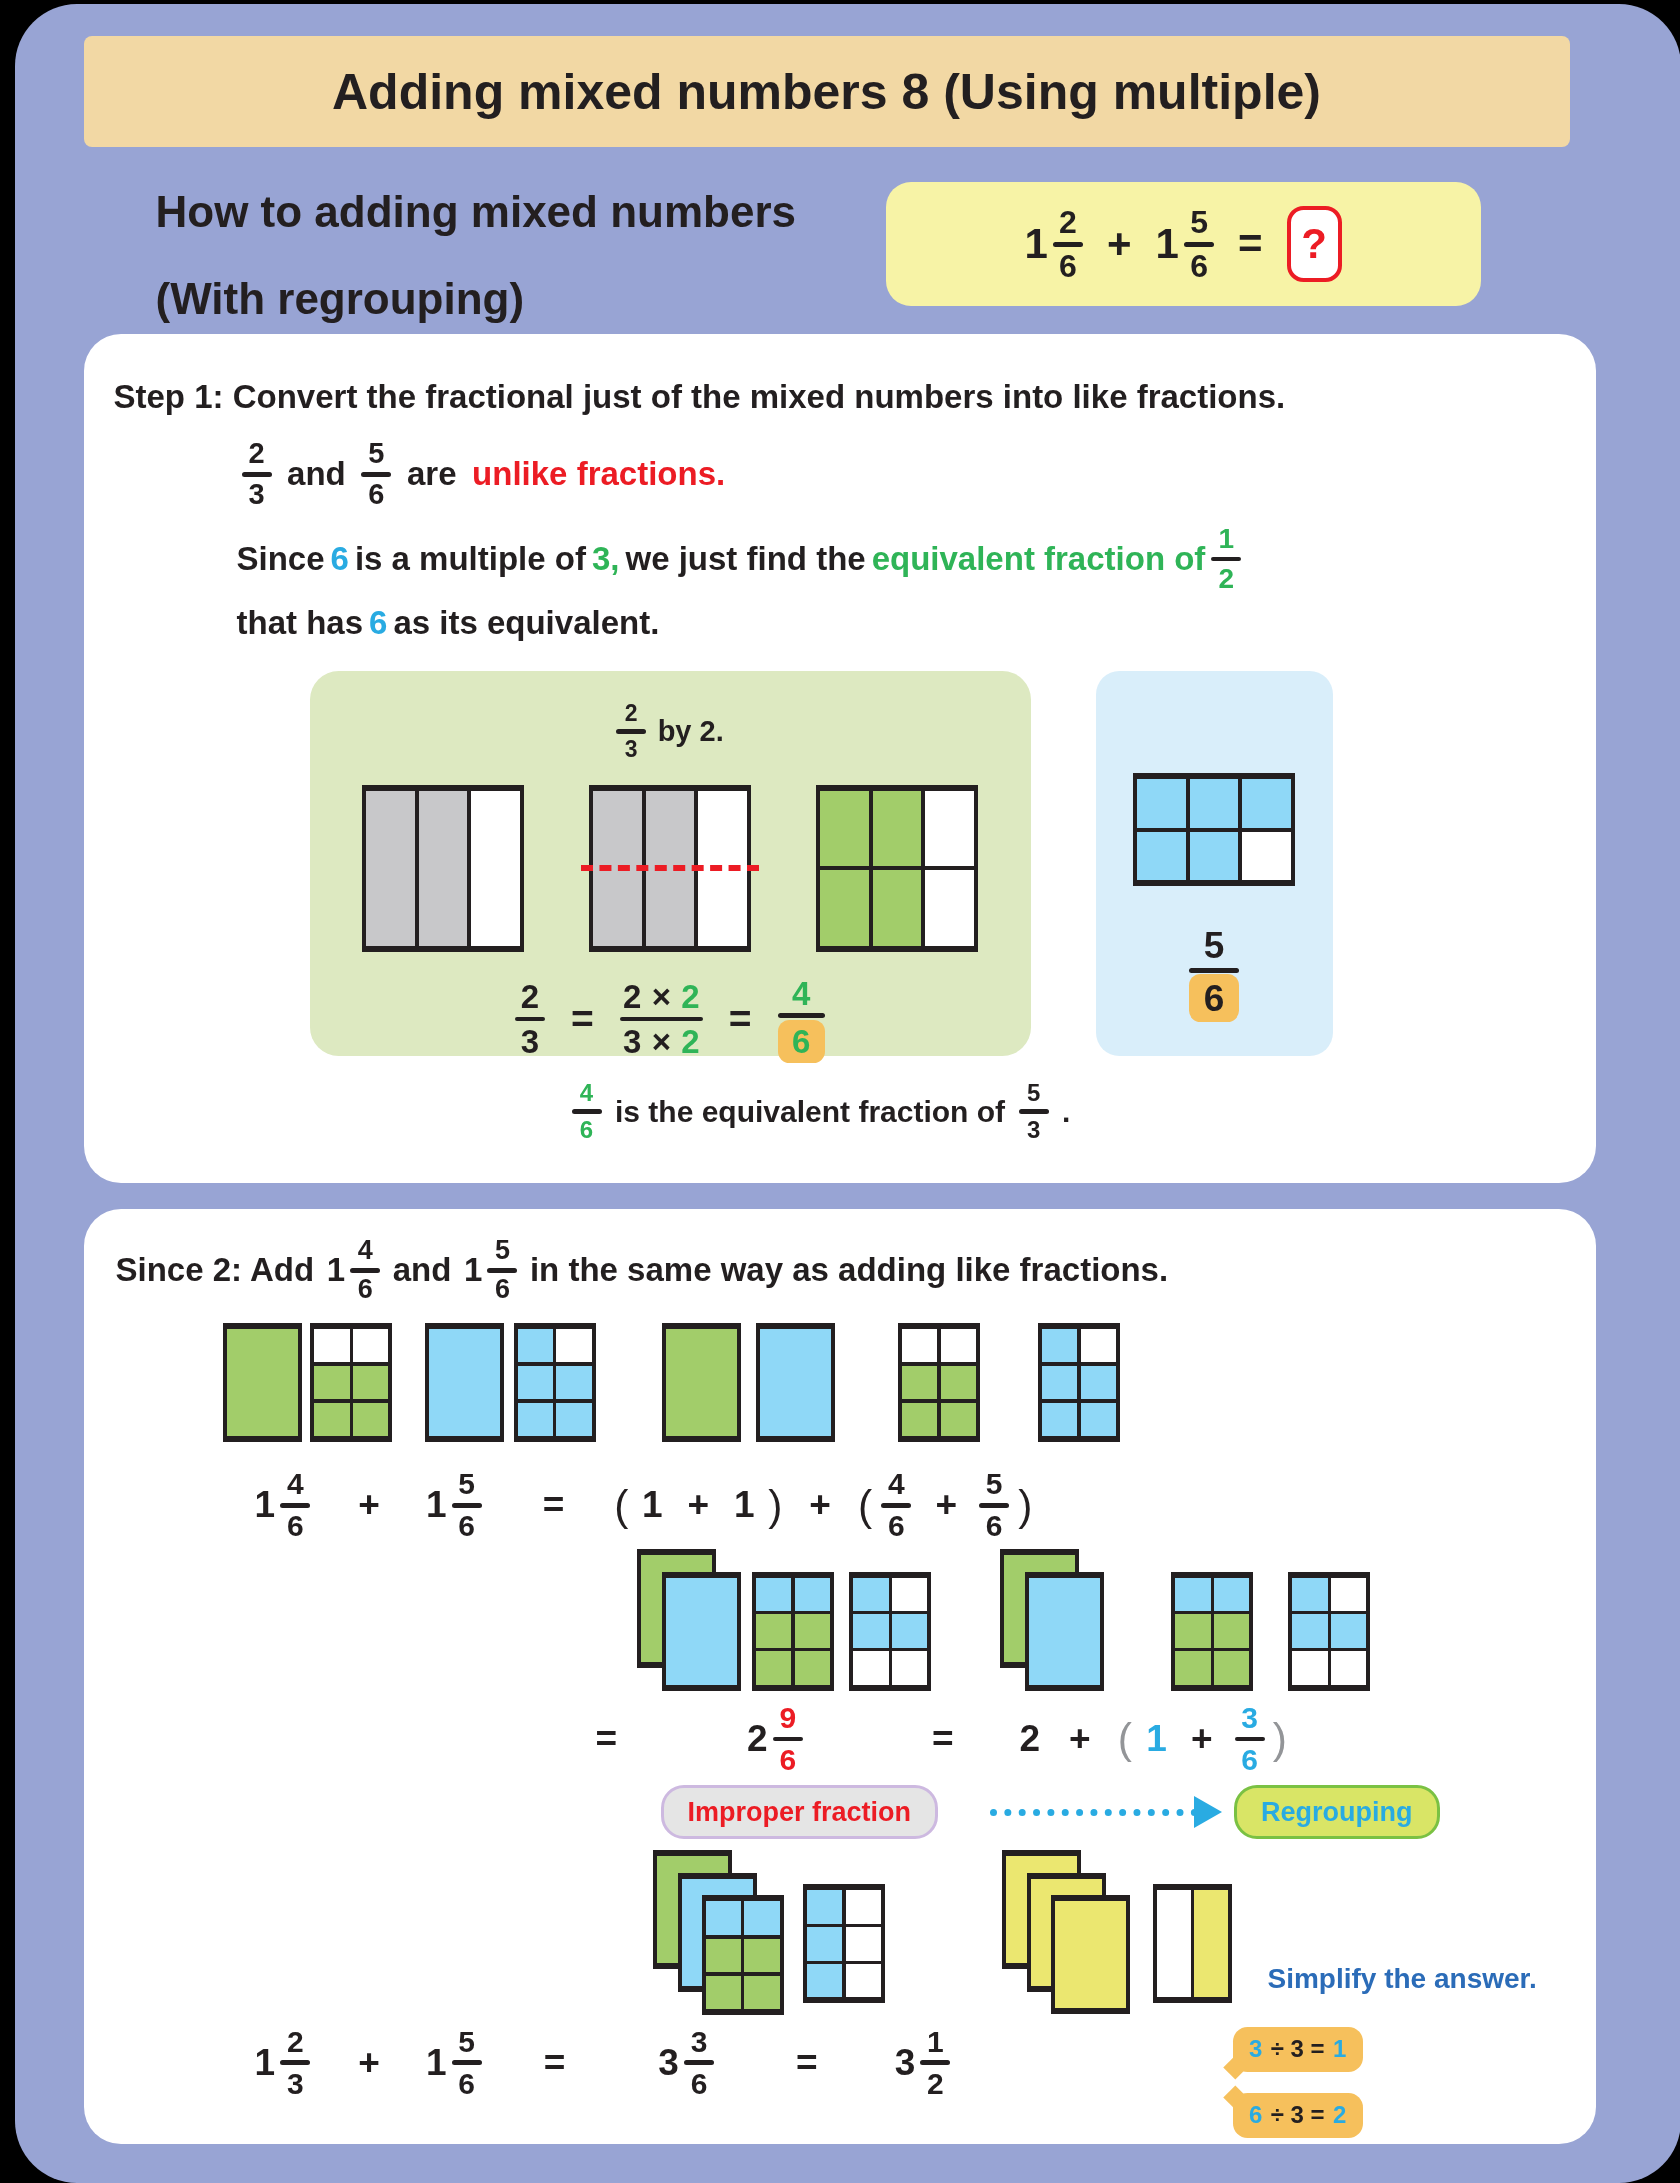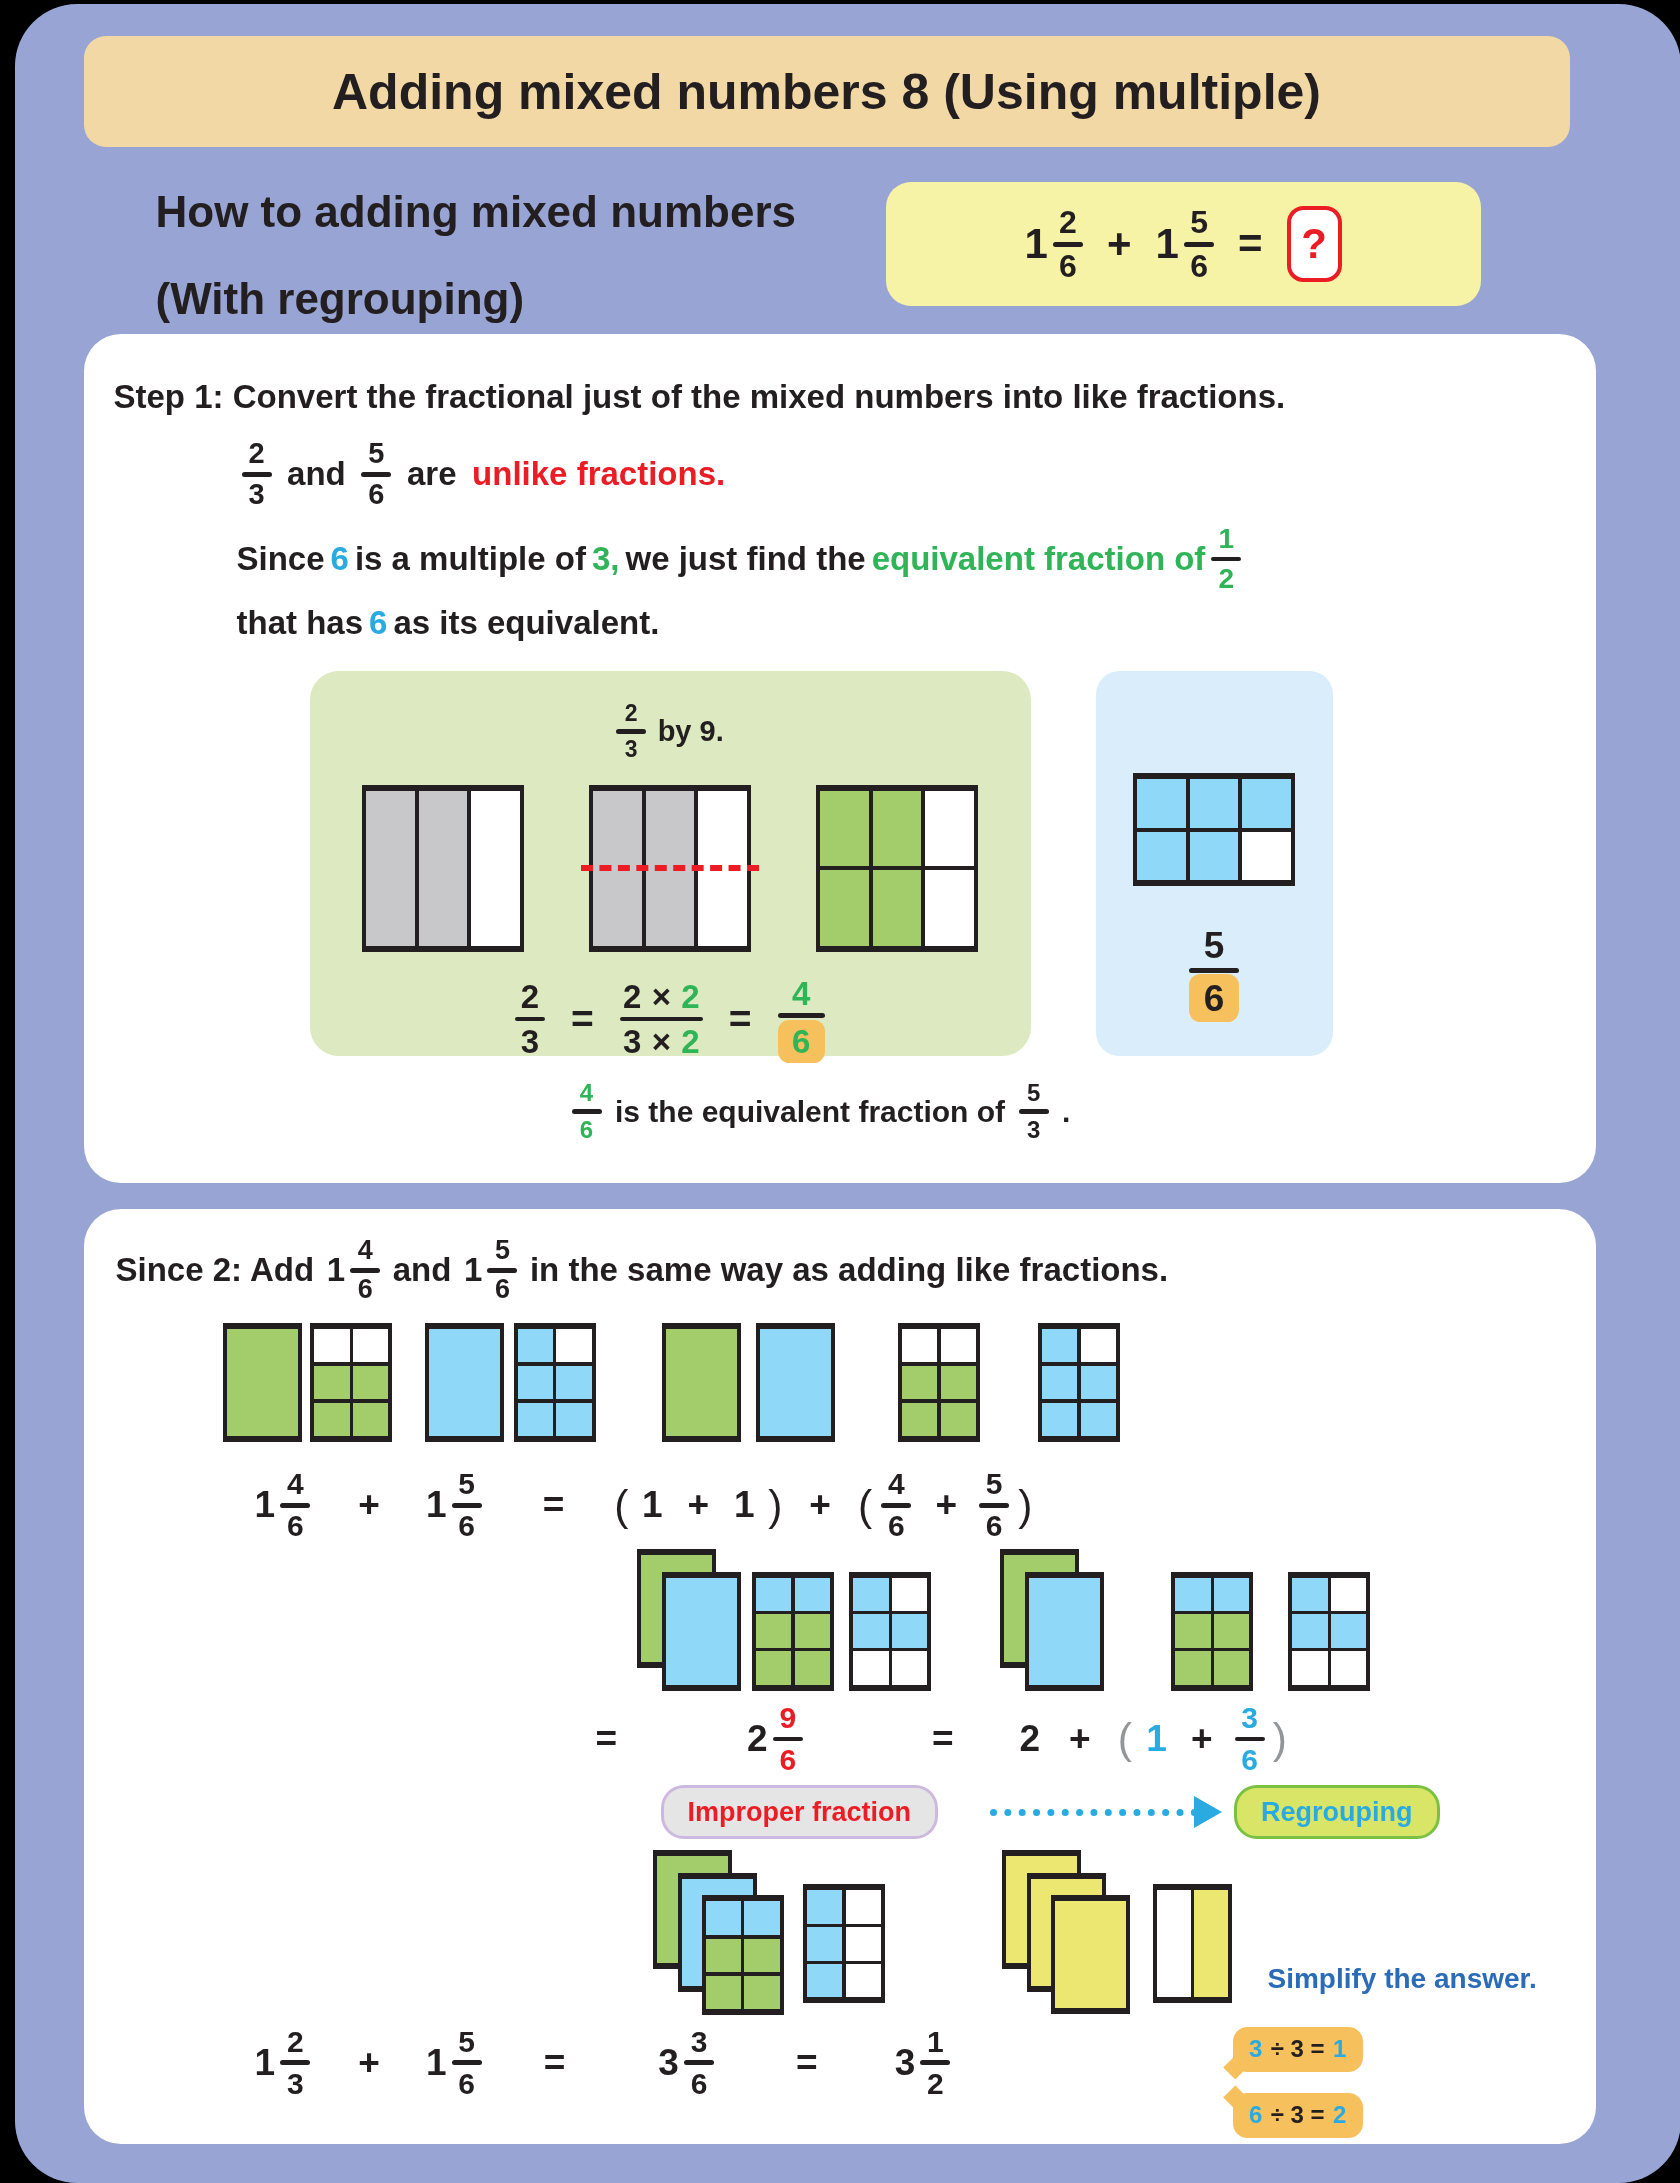--- a/index.html
+++ b/index.html
@@ -9,21 +9,21 @@
   --orange:#F6C05C; --red:#EC1C24; --blue:#29ABE2; --green:#2FB457;
   --dark:#231F20; --royal:#2B6CB8; --gray:#939598;
 }
 *{box-sizing:border-box;margin:0;padding:0;}
 html,body{width:1681px;height:2183px;}
 body{background:#000;font-family:"Liberation Sans",sans-serif;font-weight:bold;color:var(--dark);position:relative;}
 .page{position:absolute;left:14.5px;top:4.2px;right:0;bottom:0;background:var(--periwinkle);border-radius:62px;overflow:hidden;}
 
 
 .title-bar{position:absolute;left:69px;top:32px;width:1486px;height:111px;background:var(--tan);
-  border-radius:22px;display:flex;align-items:center;justify-content:center;font-size:50px;}
+  border-radius:8px;display:flex;align-items:center;justify-content:center;font-size:50px;}
 .header-text{position:absolute;left:141px;top:183px;font-size:44px;}
 .header-text .hl2{margin-top:37px;}
 .formula-box{position:absolute;left:871px;top:178px;width:595px;height:124px;background:var(--paleyellow);
   border-radius:25px;display:flex;align-items:center;justify-content:center;gap:24px;font-size:42px;}
 .formula-box .frac{font-size:32px;}
 .qbox{width:55px;height:76px;border:4.7px solid var(--red);border-radius:16.6px;background:#fff;color:var(--red);
   display:flex;align-items:center;justify-content:center;font-size:42px;}
 
 
 .panel{position:absolute;left:69px;width:1512px;background:#fff;border-radius:37px;}
@@ -194,21 +194,21 @@
 
     <div class="box-row">
 
       <div class="green-box">
         <div class="gb-caption">
           <span class="frac">
               <span class="num">2</span>
               <span class="bar"></span>
               <span class="den">3</span>
             </span>
-          <span>by 9.</span>
+          <span>by 2.</span>
         </div>
         <div class="gb-models">
           <div class="grid model" style="grid-template-columns: repeat(3, 1fr); grid-template-rows: repeat(1, 1fr);">
               <div class="cell" style="background: rgb(200, 200, 202);"></div>
               <div class="cell" style="background: rgb(200, 200, 202);"></div>
               <div class="cell" style="background: rgb(255, 255, 255);"></div>
             </div>
           <div class="m2wrap">
             <div class="grid model" style="grid-template-columns: repeat(3, 1fr); grid-template-rows: repeat(1, 1fr);">
                 <div class="cell" style="background: rgb(200, 200, 202);"></div>

